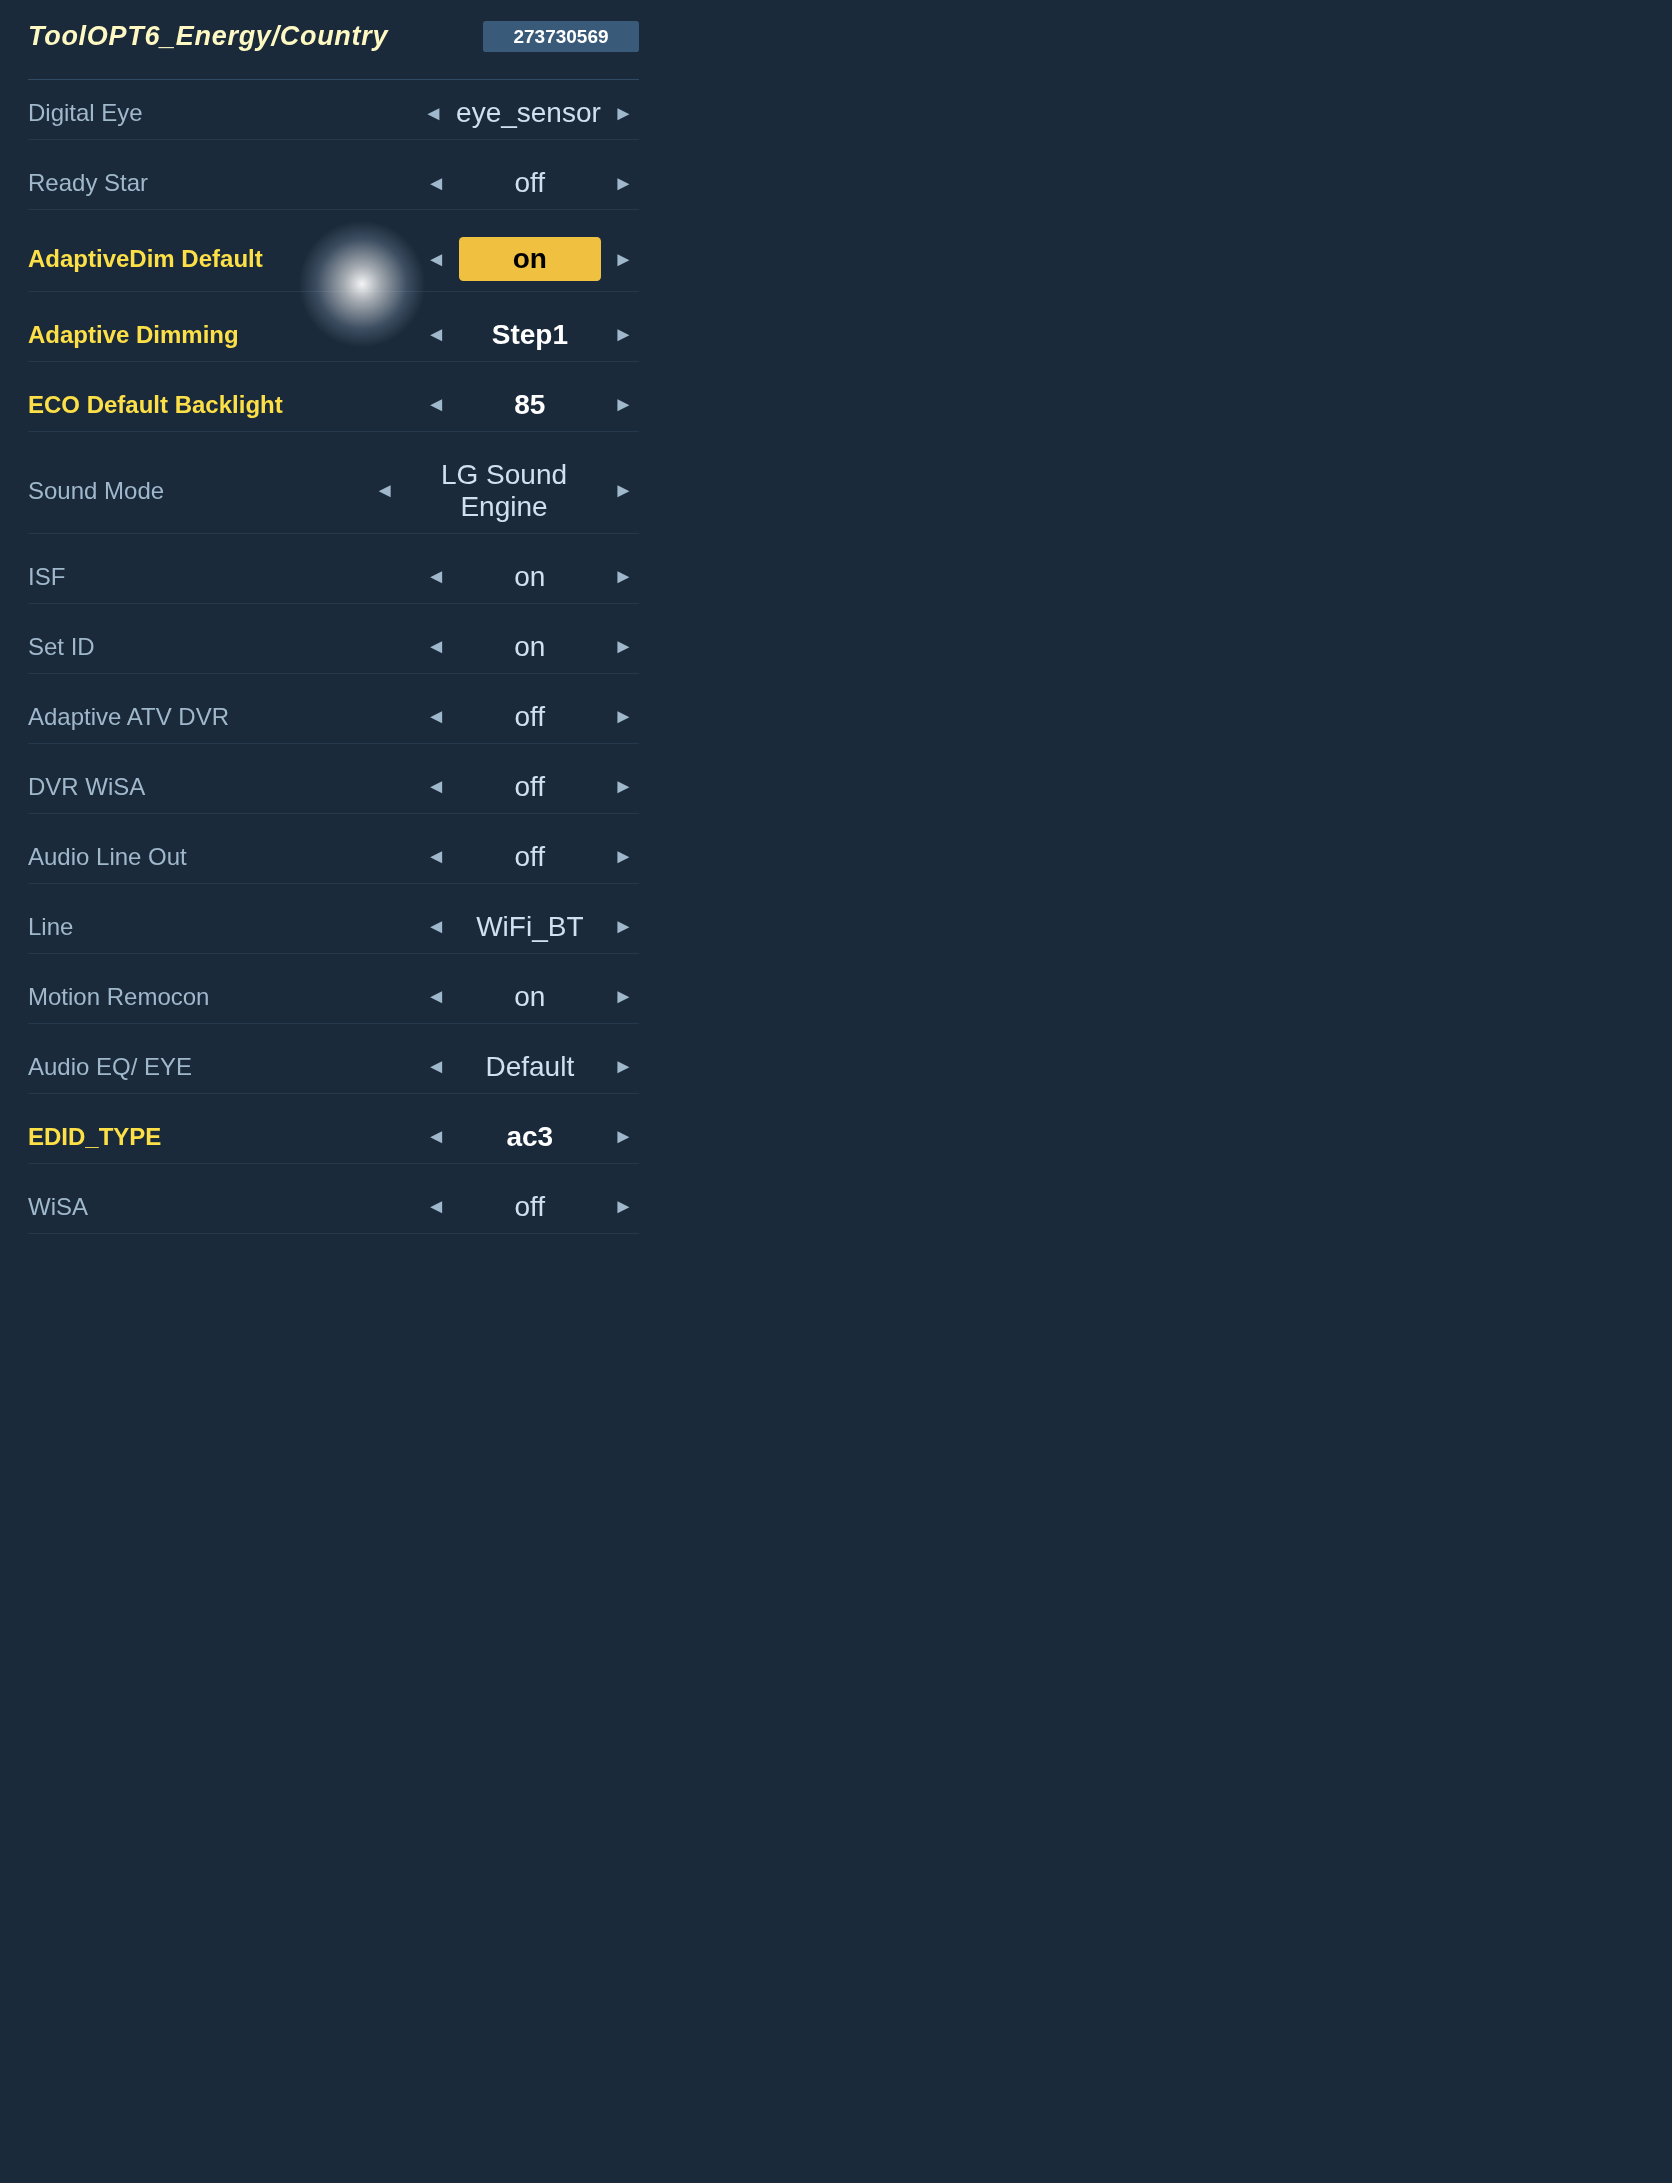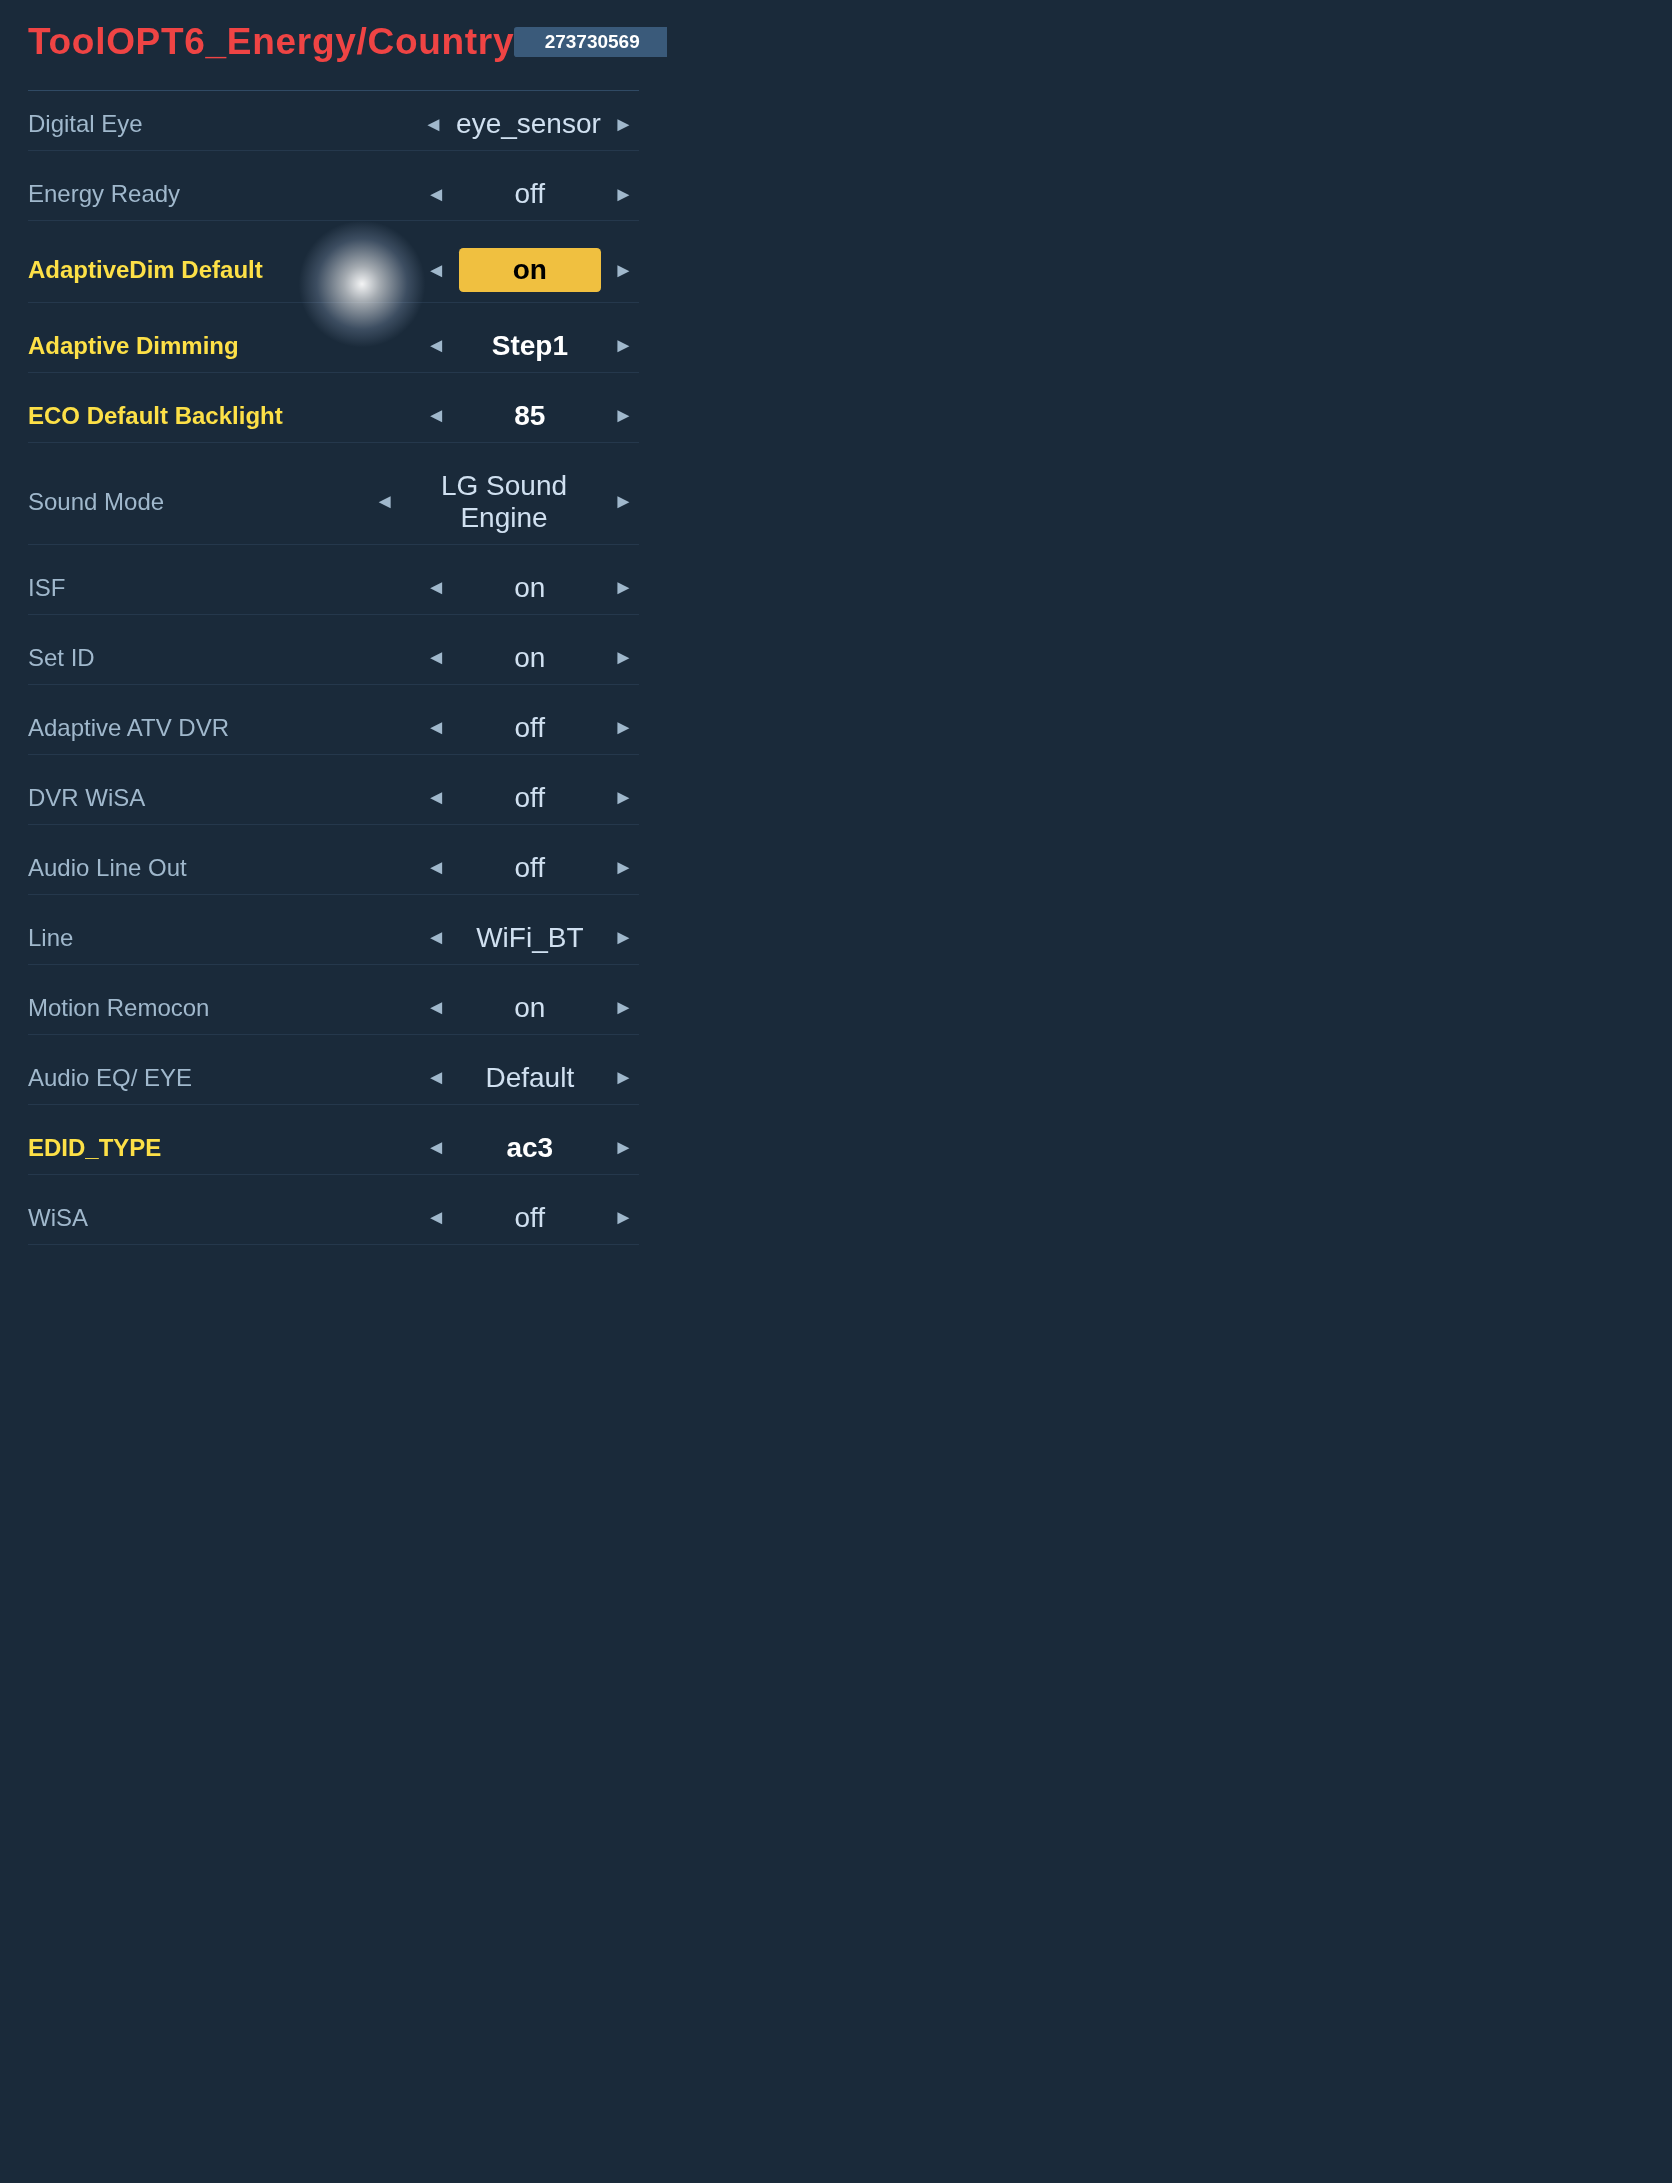--- a/index.html
+++ b/index.html
@@ -20,24 +20,25 @@
 
     .header-row {
       display: flex;
       align-items: center;
       justify-content: space-between;
       margin-bottom: 20px;
       padding-bottom: 7px;
     }
 
     .header-title {
-      font-size: 37px;
-      font-weight: bold;
-      color: #ef4444;
+      font-size: 27px;
+      font-weight: bold;
+      color: #fef9c3;
       letter-spacing: 0.7px;
+      font-style: italic;
     }
 
     .header-value {
       font-size: 19px;
       font-weight: bold;
       color: #ffffff;
       background-color: #3a5a7a;
       padding: 4.3px 17px;
       border-radius: 2.8px;
       min-width: 156px;
@@ -144,21 +145,21 @@
   <div class="settings-list">
   <div class="setting-row">
         <span class="setting-label">Digital Eye</span>
         <div class="setting-control">
           <span class="arrow-left">◄</span>
           <span class="setting-value">eye_sensor</span>
           <span class="arrow-right">►</span>
         </div>
       </div>
       <div class="setting-row">
-        <span class="setting-label">Energy Ready</span>
+        <span class="setting-label">Ready Star</span>
         <div class="setting-control">
           <span class="arrow-left">◄</span>
           <span class="setting-value">off</span>
           <span class="arrow-right">►</span>
         </div>
       </div>
       <div class="setting-row">
         <span class="setting-label bold">AdaptiveDim Default</span>
         <div class="setting-control">
           <span class="arrow-left">◄</span>

